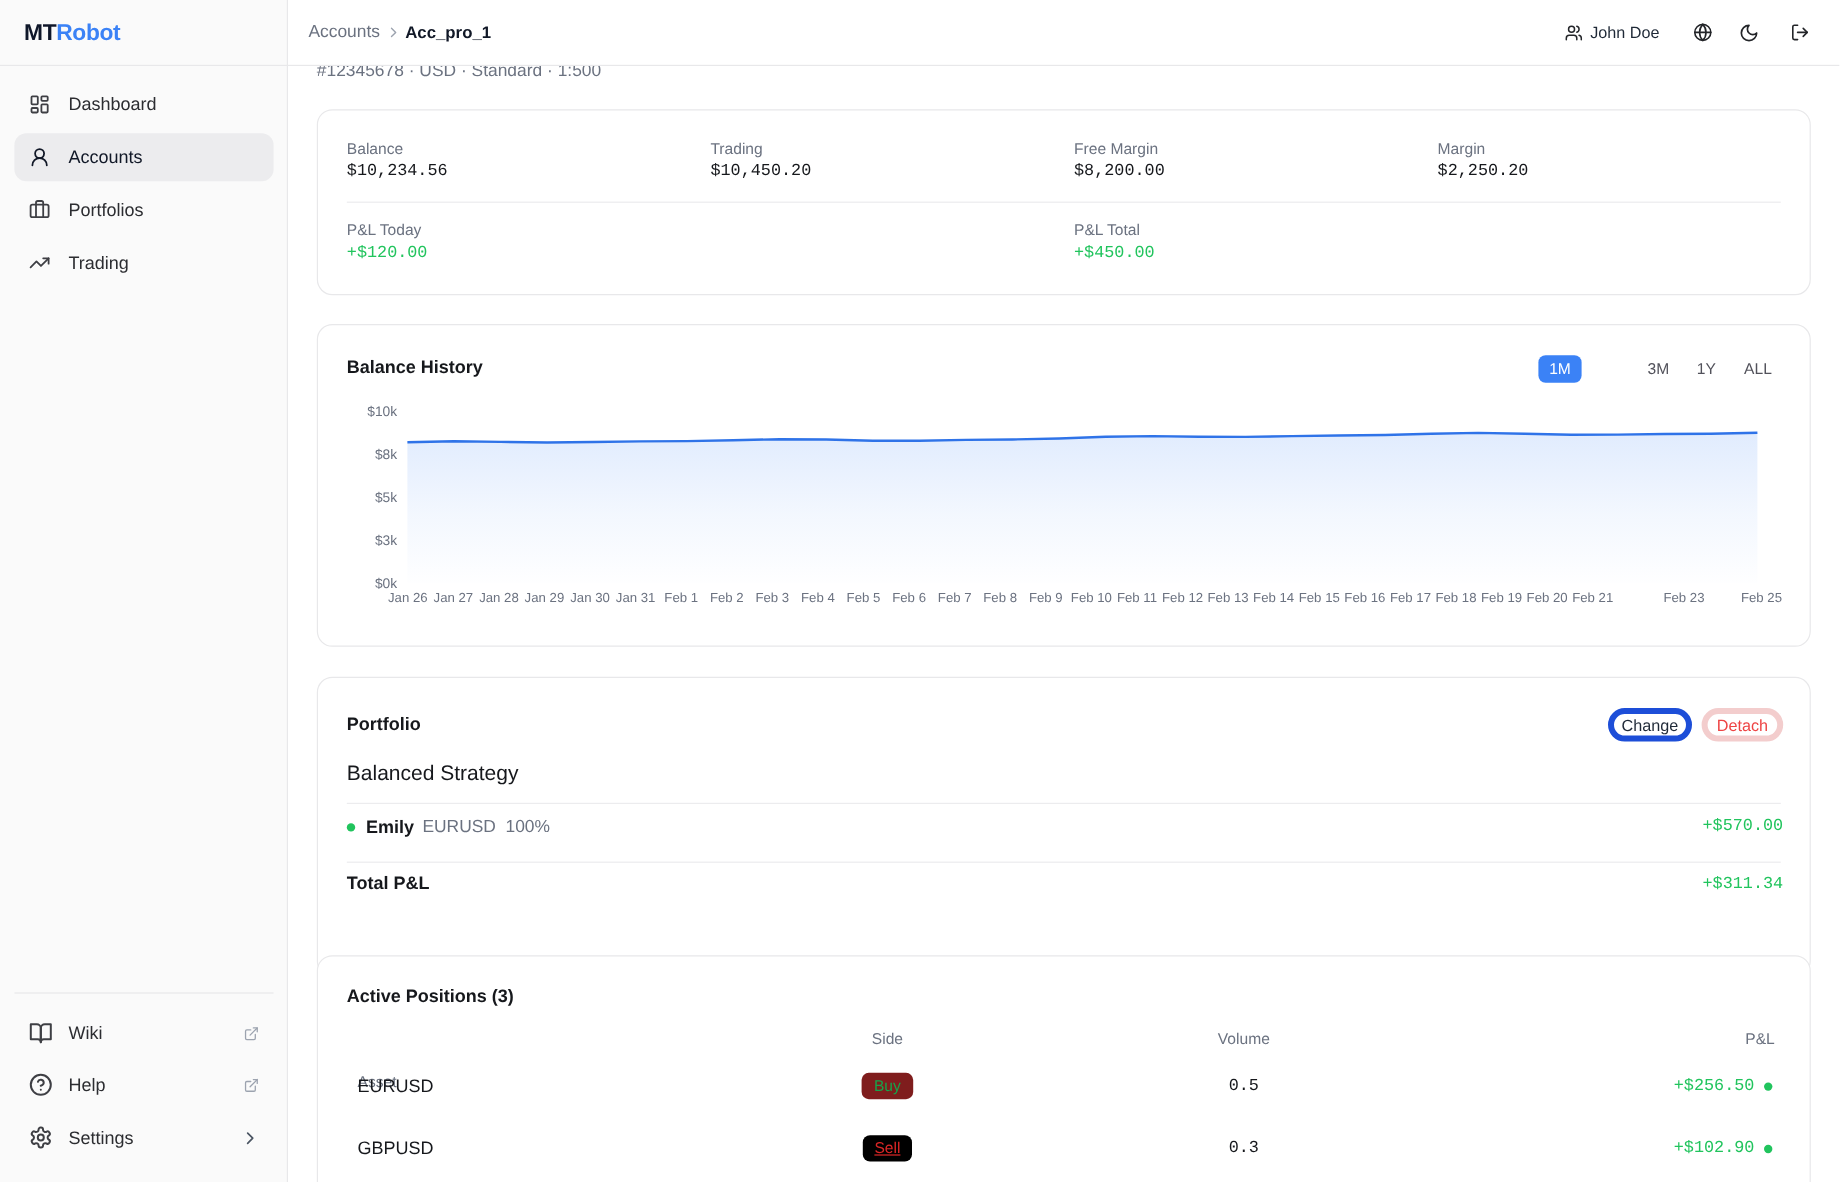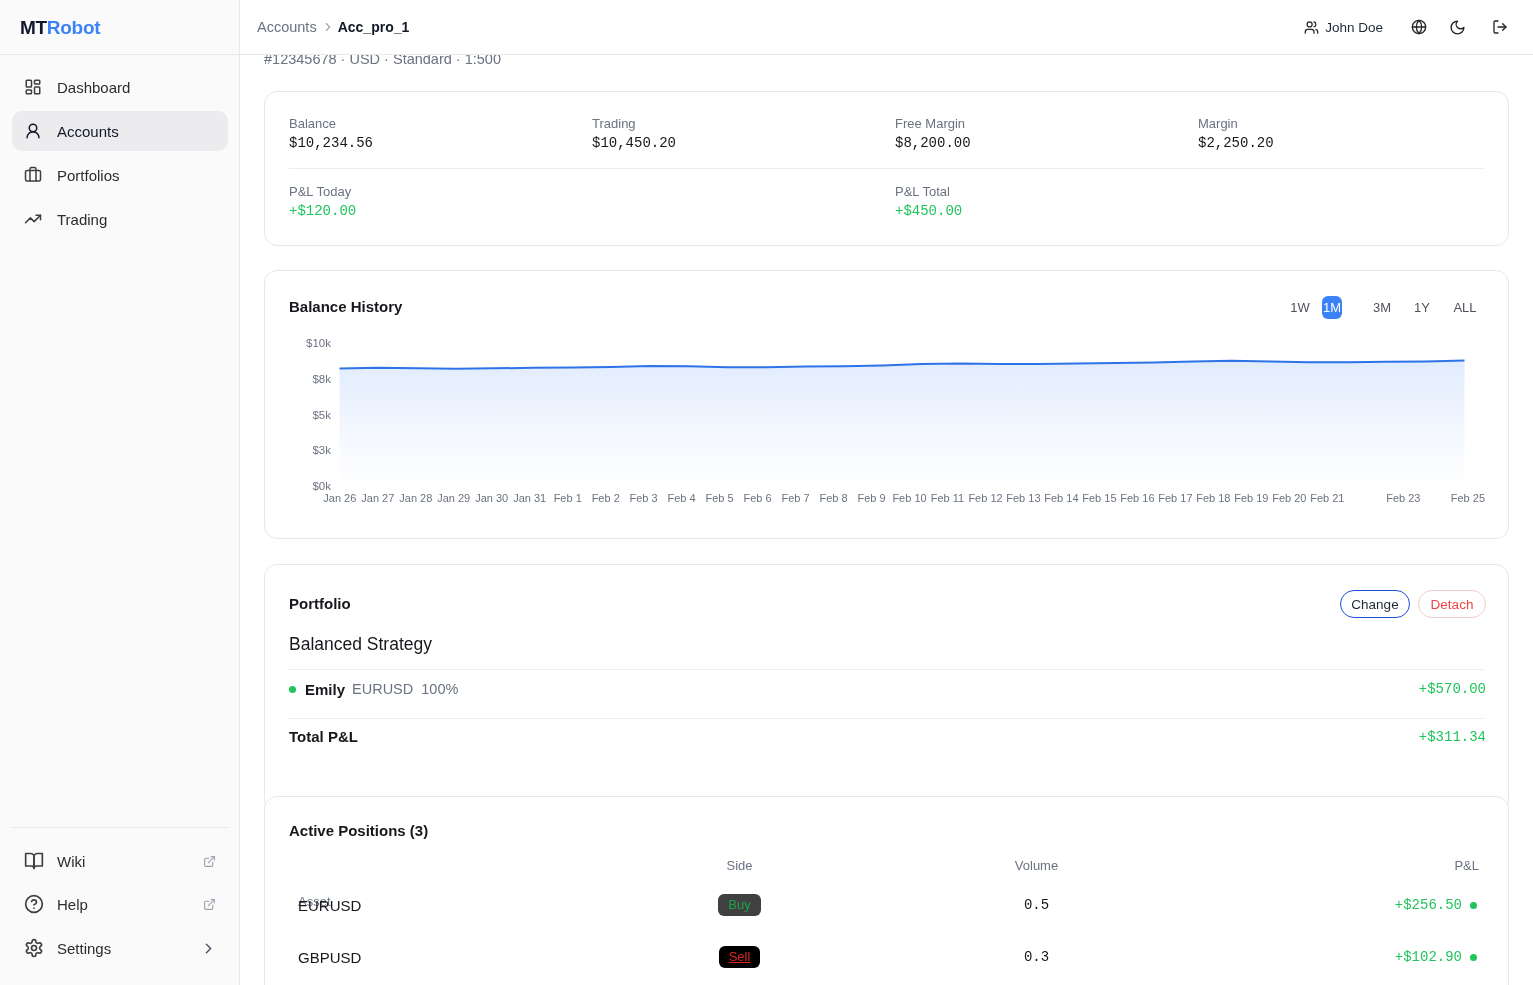--- a/index.html
+++ b/index.html
@@ -29,24 +29,24 @@
 
 #subtitle { left:264px; top:46.5px; font-size:14.5px; line-height:24px; color:#6b7280; z-index:1; }
 .card { left:264px; width:1245px; background:#fff; border:1px solid #e8e8ea; border-radius:13px; z-index:2; }
 .slabel { font-size:13px; color:#6b7280; }
 .sval { font-size:14px; margin-top:4px; color:#16181c; }
 .hdiv { position:absolute; left:24px; right:24px; height:1px; background:#ececee; }
 
 .tbtn { position:absolute; top:25px; height:23px; line-height:23px; text-align:center; font-size:13px; font-weight:500; color:#52525b; }
 .tbtn.on { background:#3b82f6; color:#fff; border-radius:6px; }
 
-.pbtn { position:absolute; top:25px; height:28px; border-radius:14px; border:1px solid #1d4ed8; background:#fff; font-size:13.5px; color:#1f2937; display:flex; align-items:center; justify-content:center; }
+.pbtn { position:absolute; top:25px; height:28px; border-radius:14px; border:5px solid #1d4ed8; background:#fff; font-size:13.5px; color:#1f2937; display:flex; align-items:center; justify-content:center; }
 .pbtn.red { border-color:#f3cdcd; color:#ee4444; }
 .badge { display:inline-block; height:22px; line-height:22px; padding:0 10px; border-radius:6px; font-size:13px; }
-.badge.buy { background:#404040; color:#17a34a; }
+.badge.buy { background:#7f1d1d; color:#17a34a; }
 .badge.sell { background:#000000; color:#dc2626;text-decoration:underline; }
 .dot { display:inline-block; width:7px; height:7px; border-radius:50%; background:#21c45d; }
 </style>
 </head>
 <body>
 <div id="root">
 
   <div class="abs" id="subtitle">#12345678 · USD · Standard · 1:500</div>
 
   <div class="abs card" style="top:91px; height:155px;">
@@ -73,21 +73,21 @@
       </div>
     <div class="abs" style="left:630px; top:92px; width:287px;">
         <div class="slabel">P&amp;L Total</div>
         <div class="sval mono green">+$450.00</div>
       </div>
   </div>
 
   <div class="abs card" style="top:270px; height:269px;">
     <div class="abs" style="left:24px; top:26.5px; font-size:15px; font-weight:bold; color:#16181c;">Balance History</div>
     <div class="tbtn" style="left:1017px; width:36px;">1W</div>
-    <div class="tbtn on" style="left:1057px; width:20px;">1M</div>
+    <div class="tbtn on" style="left:1017px; width:36px;">1M</div>
     <div class="tbtn" style="left:1099px; width:36px;">3M</div>
     <div class="tbtn" style="left:1139px; width:36px;">1Y</div>
     <div class="tbtn" style="left:1178px; width:44px;">ALL</div>
     <div class="abs" style="left:24px; top:60px;">
       <svg width="1197" height="180" viewBox="0 0 1197 180">
         <defs>
           <linearGradient id="ag" x1="0" y1="0" x2="0" y2="1">
             <stop offset="0" stop-color="#3b82f6" stop-opacity="0.155"></stop>
             <stop offset="0.55" stop-color="#3b82f6" stop-opacity="0.06"></stop>
             <stop offset="1" stop-color="#3b82f6" stop-opacity="0.004"></stop>

